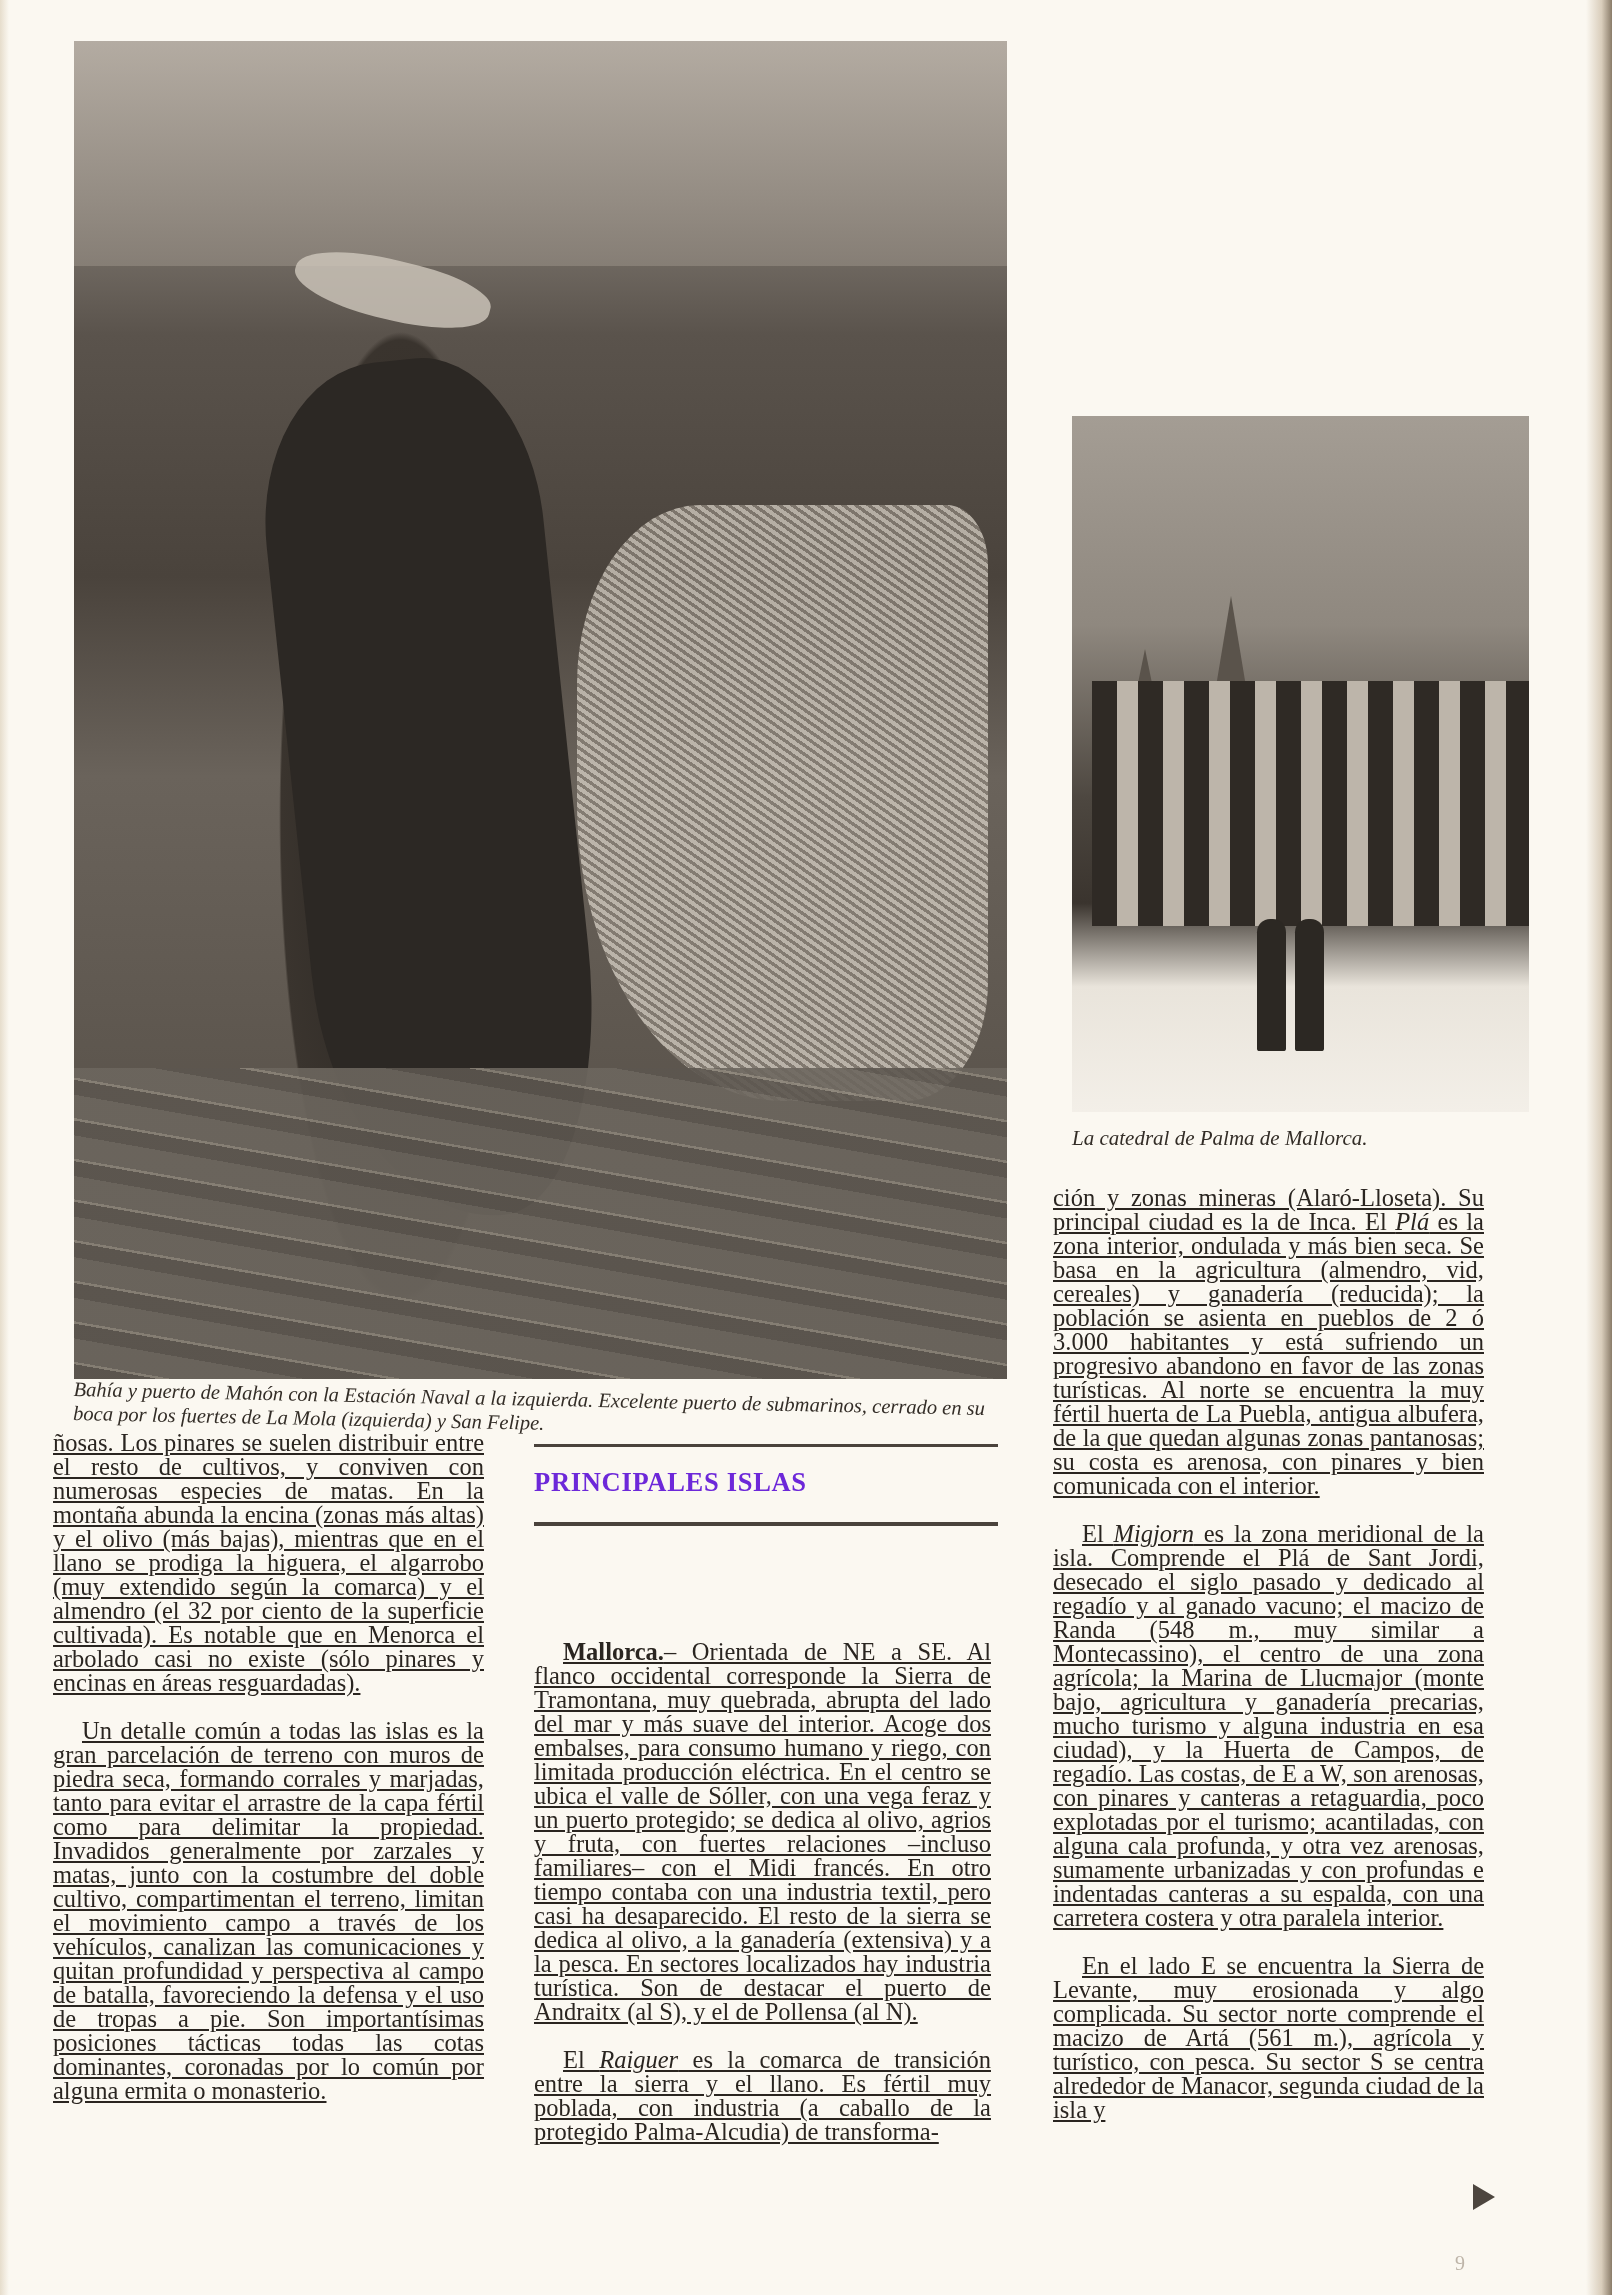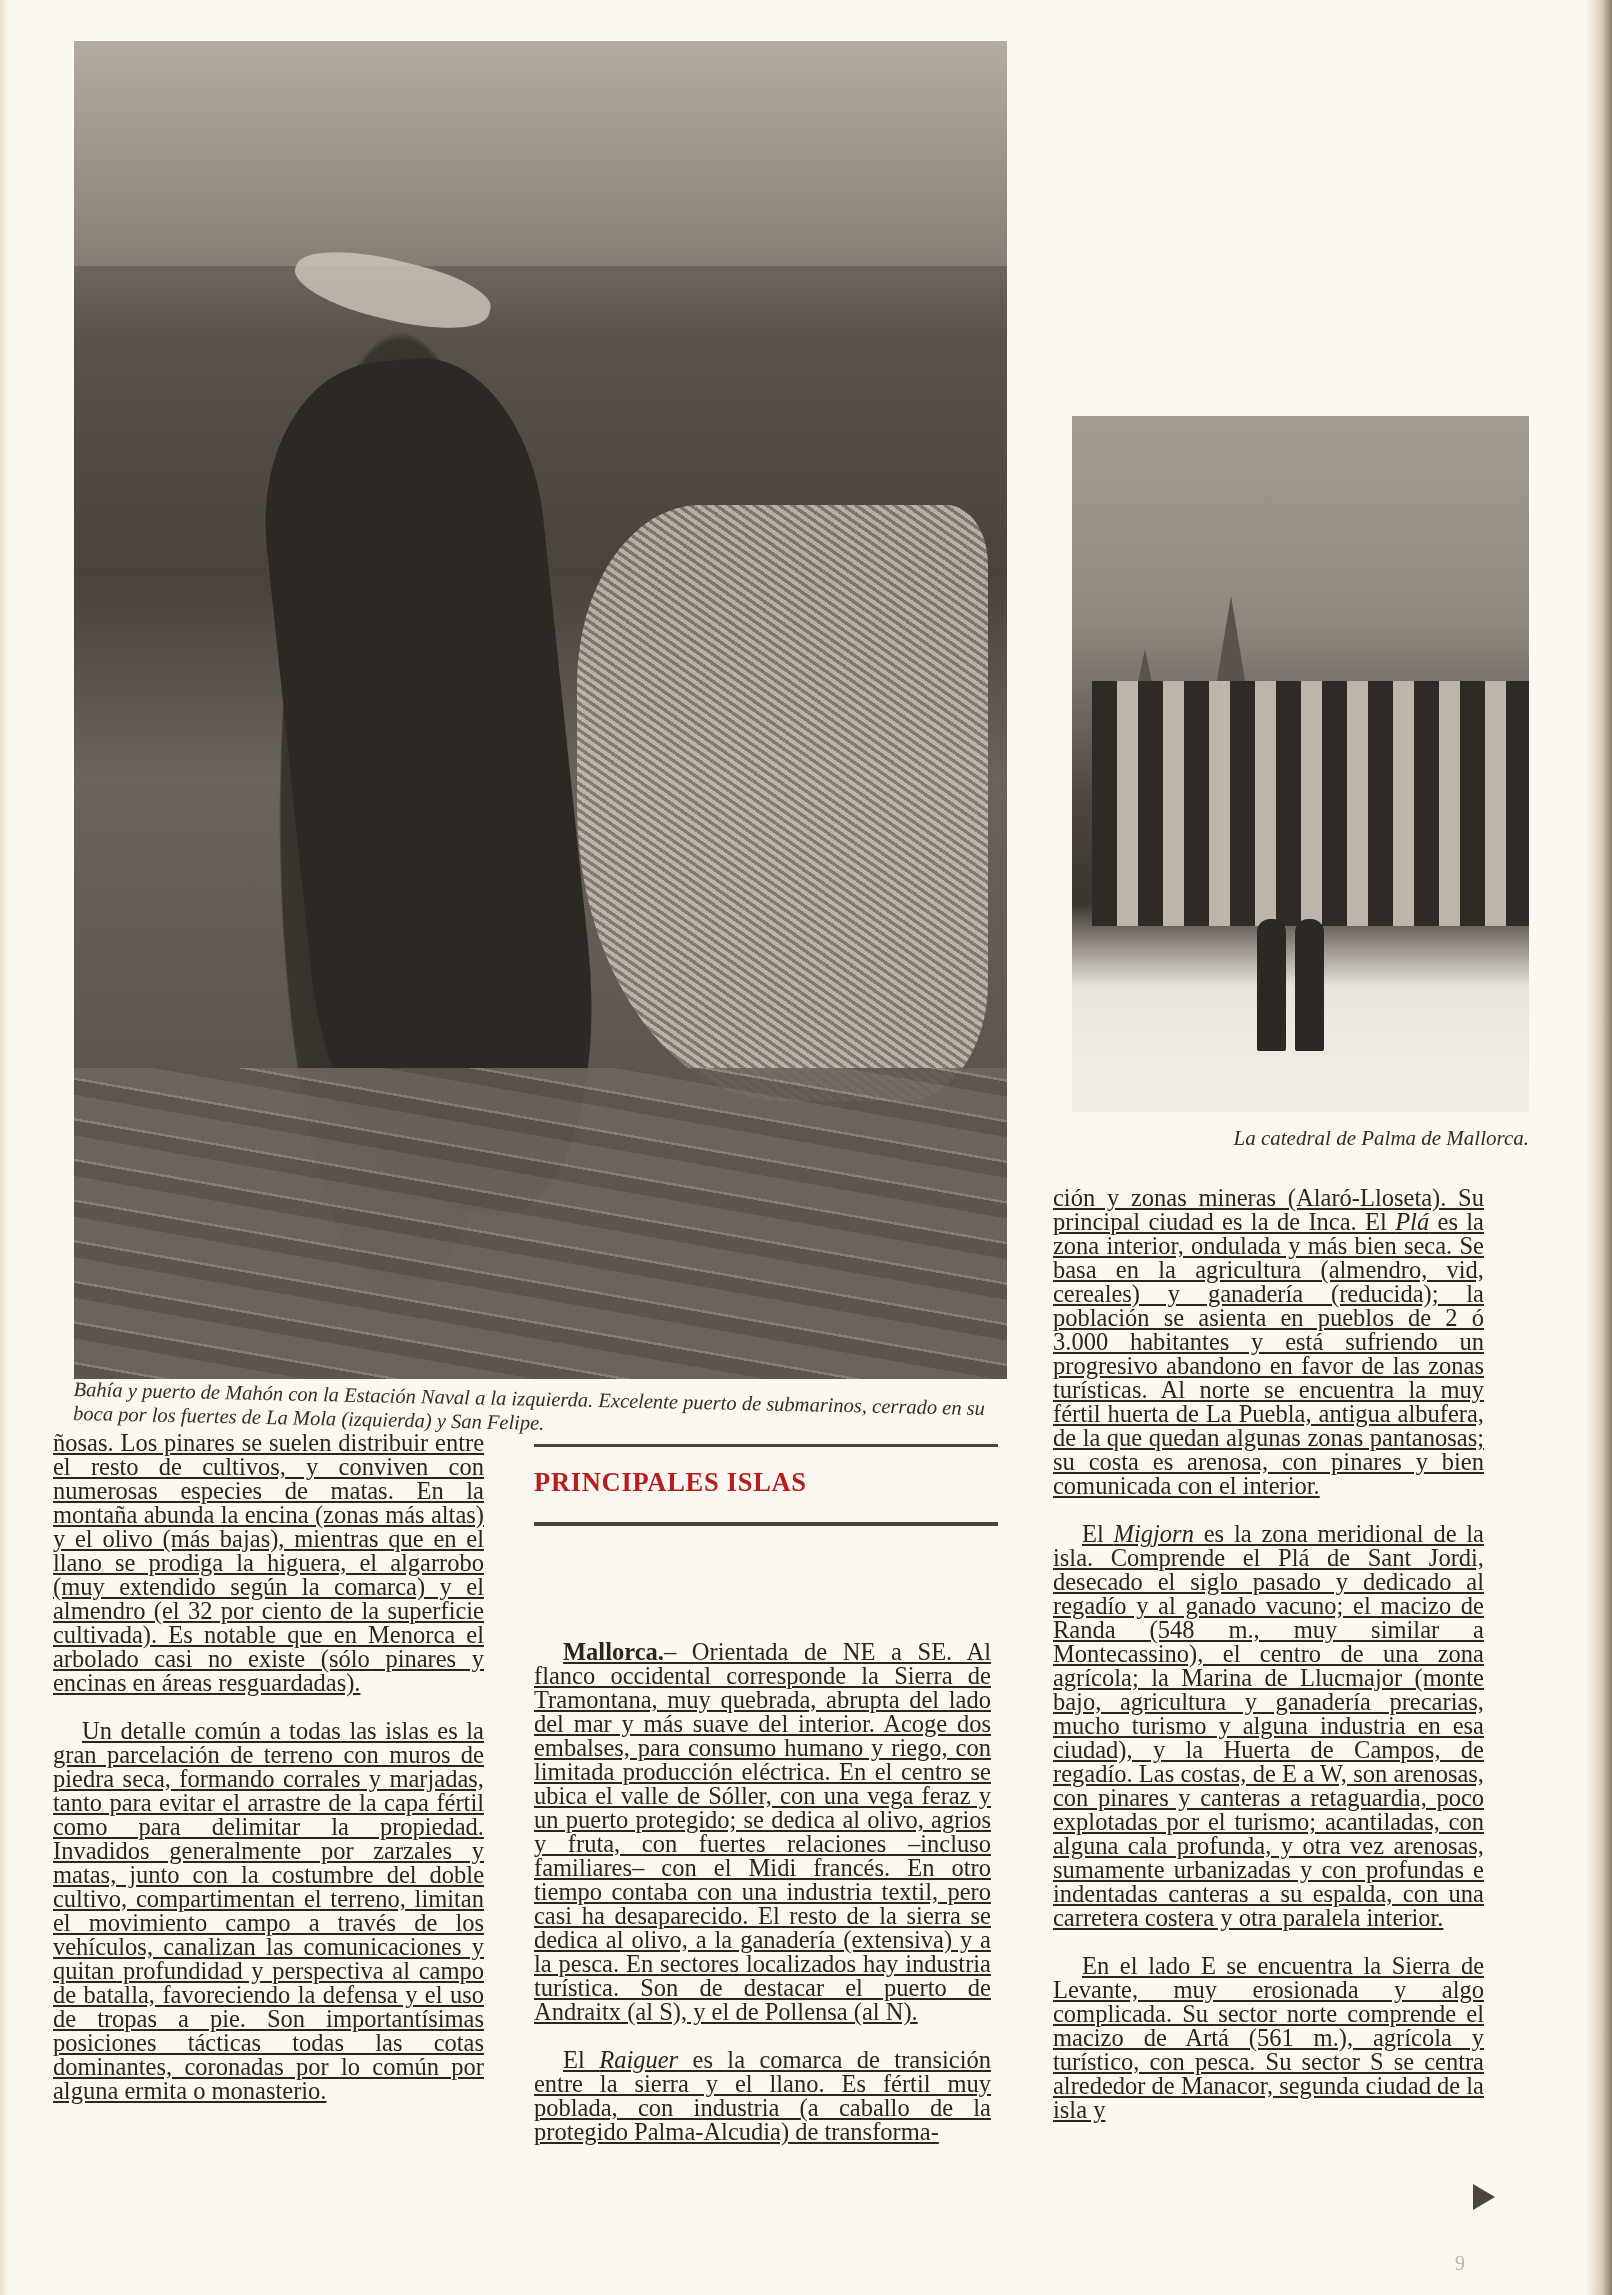--- a/index.html
+++ b/index.html
@@ -75,42 +75,42 @@
   .caption {
     position: absolute; font-style: italic; color: #332d27;
   }
   .caption-aerial {
     left: 74px; top: 1377px; width: 941px;
     font-size: 20.5px; line-height: 24px;
     transform: rotate(1.2deg); transform-origin: left top;
   }
   .caption-cathedral {
     left: 1072px; top: 1126px; width: 457px;
-    font-size: 21px; line-height: 25px; text-align: right;
+    font-size: 21px; line-height: 25px;
   }
   
   .col {
     position: absolute; font-size: 24.5px; line-height: 24px;
     text-align: justify; hyphens: none; text-decoration: underline;
   }
   .col p { margin: 0; text-indent: 0; }
   .col p.indent { text-indent: 29px; margin-top: 24px; }
   .col-1 { left: 53px; top: 1431px; width: 431px; }
   .col-2 { left: 534px; top: 1616px; width: 457px; }
   .col-3 { left: 1053px; top: 1186px; width: 431px; }
   .section-head {
     position: absolute; left: 534px; top: 1444px; width: 464px;
   }
   .section-head .rule {
     height: 3.3px; background: #4a433c; width: 464px;
   }
   .section-head .title {
     font-family: "Liberation Serif", serif; font-weight: bold;
     font-size: 26.5px; letter-spacing: 0.7px; margin: 20px 0 24px 0;
-    color: #b91c1c;
+    color: #6d28d9;
   }
   .lead { font-weight: bold; }
   em { font-style: italic; }
   .continue-arrow {
     position: absolute; left: 1473px; top: 2184px; width: 0; height: 0;
     border-top: 13.2px solid transparent; border-bottom: 13.2px solid transparent;
     border-left: 22.5px solid #4d463f;
   }
   .page-number {
     position: absolute; left: 1455px; top: 2252px; font-size: 20px; color: #bdb4a8;

